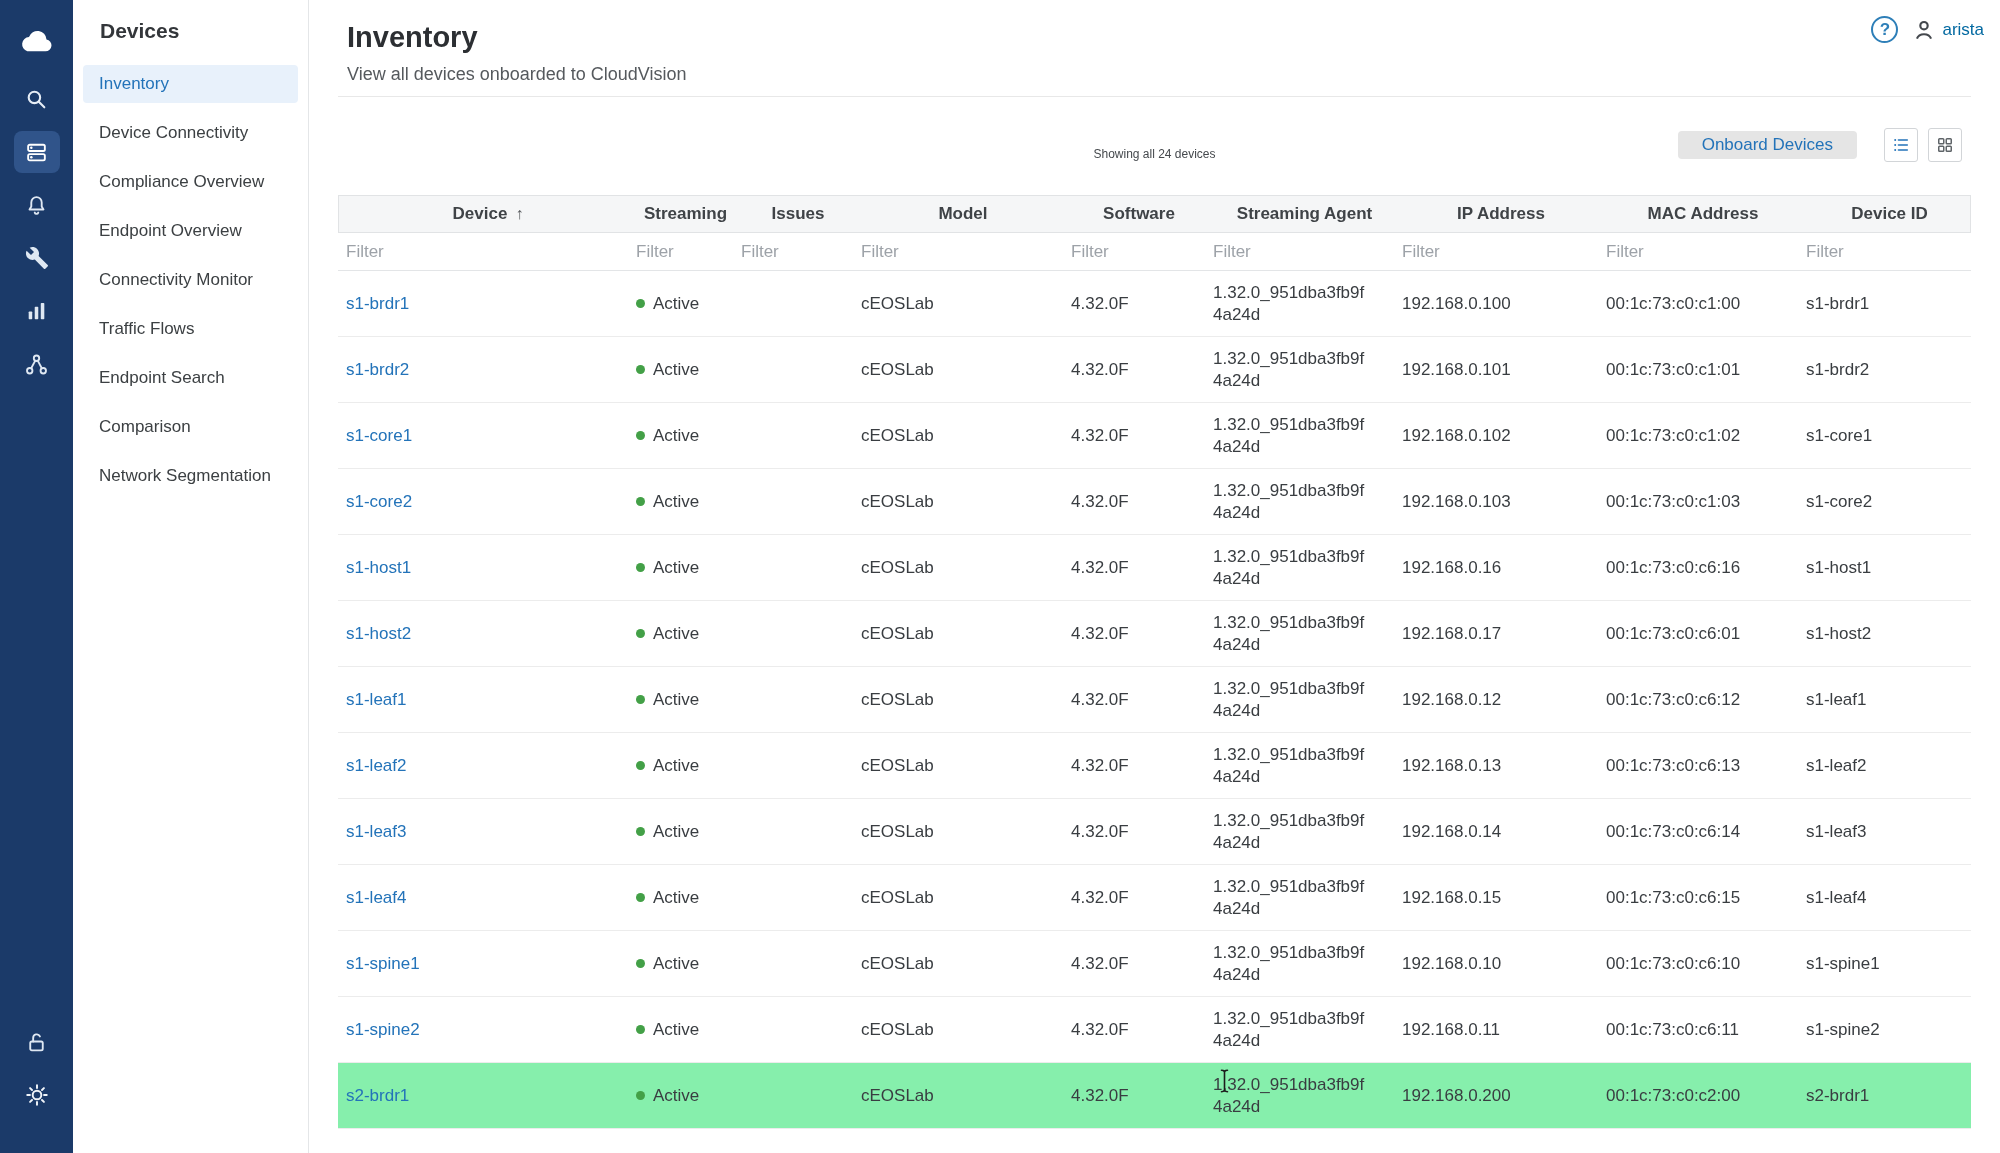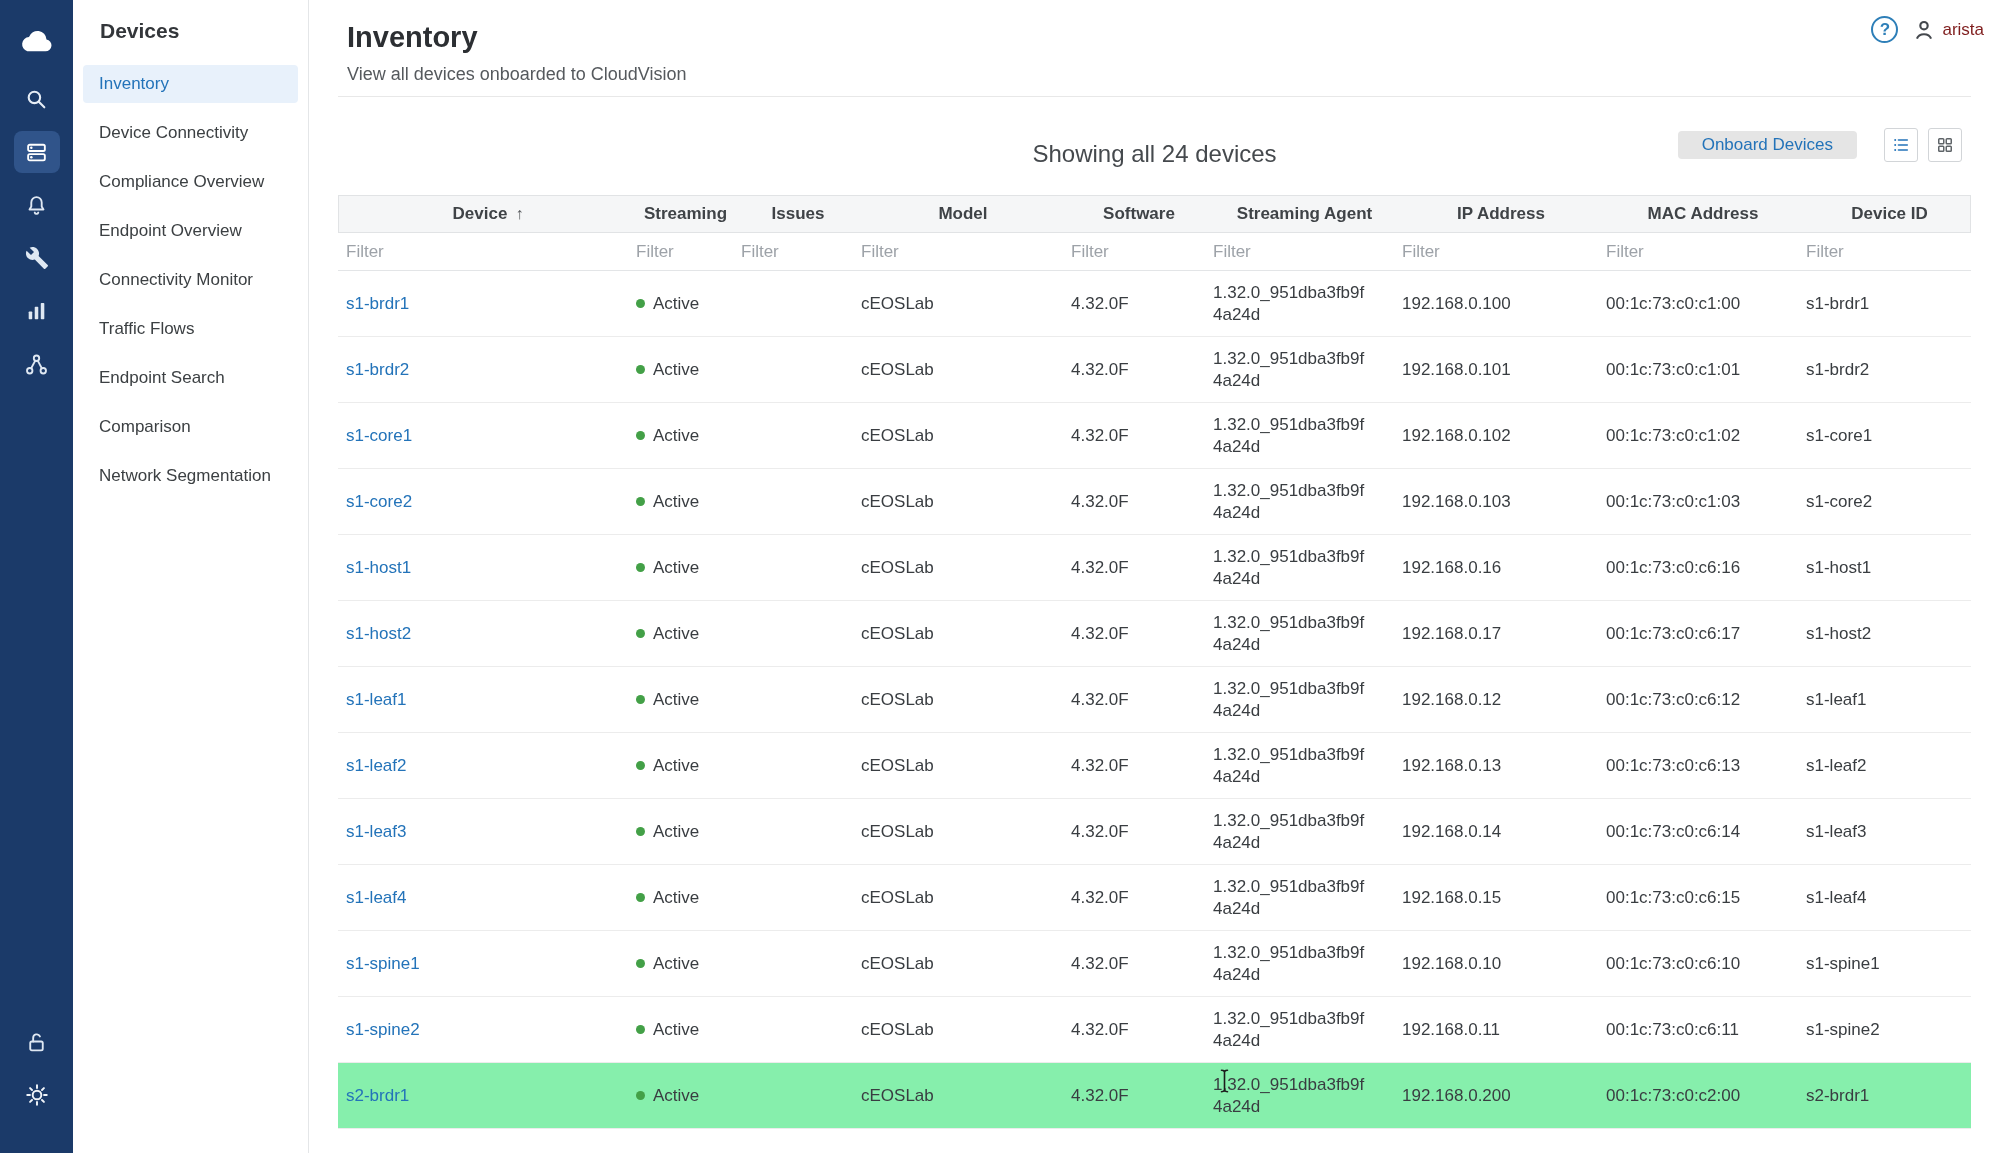--- a/index.html
+++ b/index.html
@@ -25,28 +25,28 @@
                   white-space:nowrap; }
   .sidebar-item.selected { background:#e8f1fb; color:#2373b9; }
 
   
   .main { flex:1; position:relative; background:#fff; overflow:hidden; }
   .header-right { position:absolute; top:16px; right:16px; display:flex; align-items:center; gap:13px; }
   .help-badge { width:27px; height:27px; border:2px solid #2e7fb8; border-radius:50%;
                 color:#2e7fb8; font-size:17px; font-weight:bold; display:flex;
                 align-items:center; justify-content:center; cursor:pointer; }
   .user-chip { display:flex; align-items:center; gap:5px; cursor:pointer; }
-  .user-name { color:#7f1d1d; font-size:17px; }
+  .user-name { color:#0369a1; font-size:17px; }
 
   .page-header { margin:0 29px; padding:20px 9px 11px; border-bottom:1px solid #e8e8e8; }
   .page-title { font-size:29px; line-height:34px; font-weight:bold; color:#2c2f33; }
   .page-subtitle { font-size:18px; line-height:22px; color:#55595d; margin-top:9px; }
 
   .toolbar { height:98px; position:relative; display:flex; align-items:center; justify-content:center; }
-  .count-text { font-size:24px; color:#45494d;margin-top:16px; }
+  .count-text { font-size:12px; color:#45494d;margin-top:16px; }
   .toolbar-actions { position:absolute; right:38px; top:31px; display:flex; align-items:center; }
   .onboard-btn { height:28px; padding:0 24px; background:#e5e5e5; color:#2373b9; font-size:17px;
                  border:none; border-radius:4px; cursor:pointer; font-family:inherit; }
   .view-toggle { display:flex; gap:10px; margin-left:27px; }
   .view-btn { width:34px; height:34px; border:1px solid #d2d5d8; border-radius:3px; background:#fff;
               display:flex; align-items:center; justify-content:center; cursor:pointer; }
 
   
   .table { margin:0 29px; }
   .thead { display:flex; align-items:center; height:38px; background:#f5f6f7; border:1px solid #e1e3e5; }
@@ -297,21 +297,21 @@
     <div class="td c0"><a class="dev-link">s1-host2</a></div>
     <div class="td c1"><span class="dot"></span><span>Active</span></div>
     <div class="td c2"></div>
     <div class="td c3">cEOSLab</div>
     <div class="td c4">4.32.0F</div>
     <div class="td c5 agent">
       <div>1.32.0_951dba3fb9f</div>
       <div>4a24d</div>
     </div>
     <div class="td c6">192.168.0.17</div>
-    <div class="td c7">00:1c:73:c0:c6:17</div>
+    <div class="td c7">00:1c:73:c0:c6:01</div>
     <div class="td c8">s1-host2</div>
   </div>
           <div class="tr">
     <div class="td c0"><a class="dev-link">s1-leaf1</a></div>
     <div class="td c1"><span class="dot"></span><span>Active</span></div>
     <div class="td c2"></div>
     <div class="td c3">cEOSLab</div>
     <div class="td c4">4.32.0F</div>
     <div class="td c5 agent">
       <div>1.32.0_951dba3fb9f</div>

